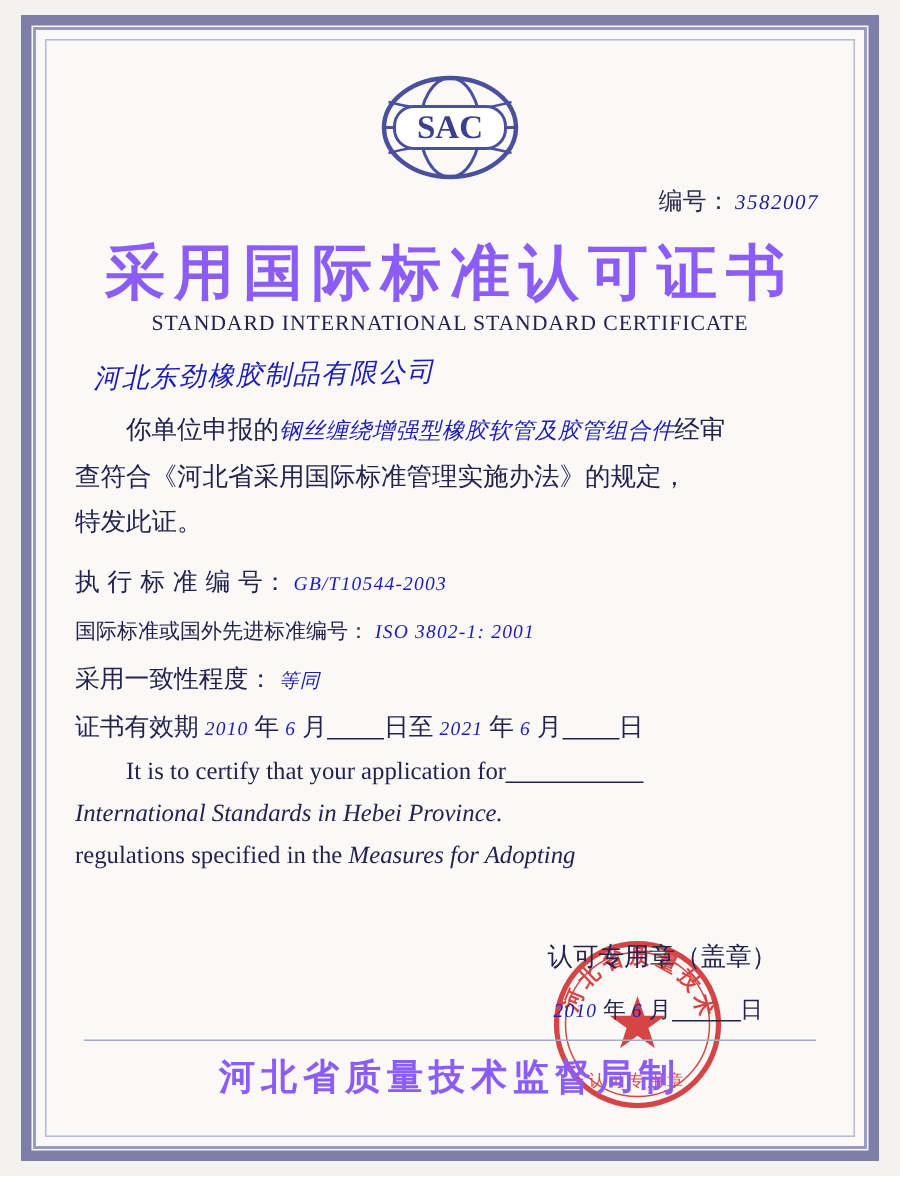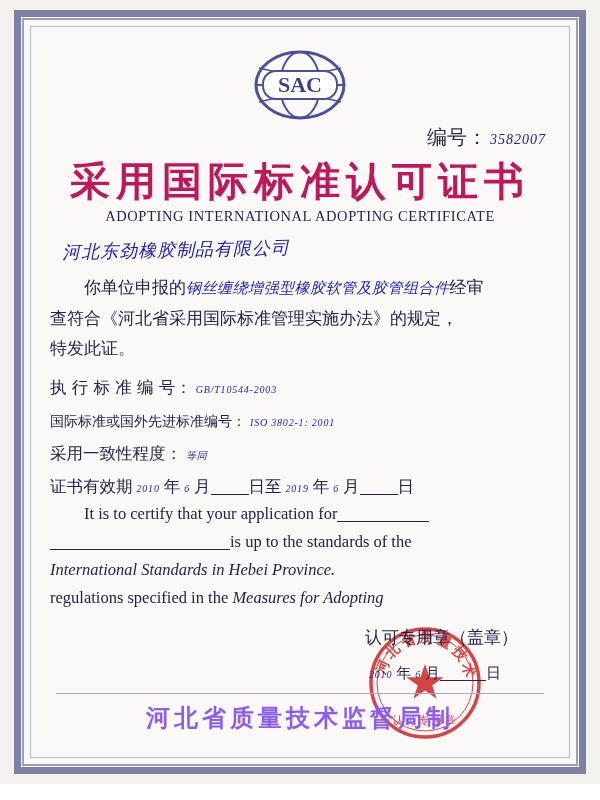--- a/index.html
+++ b/index.html
@@ -62,21 +62,21 @@
 
   
   .serial-row {
     position: absolute;
     right: 18px;
     top: 92px;
     font-size: 17px;
     color: #2c2c4a;
     white-space: nowrap;
   }
-  .serial-label { font-family: "DejaVu Sans", sans-serif; font-size: 20px; }
+  .serial-label { font-family: "DejaVu Sans", sans-serif; font-size: 16px; }
   .serial-value {
     font-family: "Liberation Serif", serif;
     font-size: 14px;
     color: #20208a;
     letter-spacing: 1px;
     border-bottom: 0;
     margin-left: 3px;
     font-style: italic;
   }
 
@@ -84,21 +84,21 @@
   .title-cn {
     position: absolute;
     top: 122px;
     left: 0;
     right: 0;
     text-align: center;
     font-family: "DejaVu Sans", sans-serif;
     font-size: 40px;
     font-weight: bold;
     letter-spacing: 6px;
-    color: #be185d;
+    color: #8b5cf6;
   }
   .title-en {
     position: absolute;
     top: 176px;
     left: 0; right: 0;
     text-align: center;
     font-family: "Liberation Serif", serif;
     font-size: 14.5px;
     letter-spacing: 0.6px;
     color: #23234e;
@@ -155,21 +155,21 @@
   .field-row {
     font-size: 16.5px;
     line-height: 31px;
     white-space: nowrap;
   }
   .field-row .lab-sm { font-size: 14px; }
   .hand-val {
     color: #1d1db4;
     font-family: "Liberation Serif", serif;
     font-style: italic;
-    font-size: 10px;
+    font-size: 13px;
     letter-spacing: 0.8px;
     padding: 0 4px;
   }
   .blank {
     display: inline-block;
     border-bottom: 1px solid #23234e;
     height: 17px;
     vertical-align: -3px;
   }
   .blank.w38 { width: 38px; }
@@ -265,21 +265,21 @@
         <rect x="22" y="25" width="74" height="28" rx="13" fill="#ffffff" stroke="#4a4f9e" stroke-width="2"></rect>
         <text x="59" y="46" text-anchor="middle" font-family="Liberation Serif, serif" font-size="22" font-weight="bold" fill="#3c3f8c">SAC</text>
       </svg>
     </div>
 
     <div class="serial-row">
       <span class="serial-label">编号：</span><span class="serial-value">3582007</span>
     </div>
 
     <div class="title-cn">采用国际标准认可证书</div>
-    <div class="title-en">ADOPTING INTERNATIONAL ADOPTING CERTIFICATE</div>
+    <div class="title-en">STANDARD INTERNATIONAL STANDARD CERTIFICATE</div>
 
     <div class="company-line">
       <span class="hand company-text">河北东劲橡胶制品有限公司</span>
     </div>
 
     <div class="body-text">
       <div class="para-indent">
         <span>你单位申报的</span><span class="inline-hand">钢丝缠绕增强型橡胶软管及胶管组合件</span><span>经审</span>
       </div>
       <div>查符合《河北省采用国际标准管理实施办法》的规定，</div>
@@ -290,30 +290,27 @@
       <div class="field-row">
         <span>执 行 标 准 编 号：</span><span class="hand-val">GB/T10544-2003</span>
       </div>
       <div class="field-row">
         <span class="lab-sm">国际标准或国外先进标准编号：</span><span class="hand-val">ISO 3802-1: 2001</span>
       </div>
       <div class="field-row">
         <span>采用一致性程度：</span><span class="hand-val">等同</span>
       </div>
       <div class="field-row">
-        <span>证书有效期</span><span class="hand-val">2010</span><span>年</span><span class="hand-val">6</span><span>月</span><span class="blank w38"></span><span>日</span><span>至</span><span class="hand-val">2019</span><span>年</span><span class="hand-val">6</span><span>月</span><span class="blank w38"></span><span>日</span>
+        <span>证书有效期</span><span class="hand-val">2010</span><span>年</span><span class="hand-val">6</span><span>月</span><span class="blank w38"></span><span>日</span><span>至</span><span class="hand-val">2021</span><span>年</span><span class="hand-val">6</span><span>月</span><span class="blank w38"></span><span>日</span>
       </div>
     </div>
 
     <div class="en-para">
       <div class="ind">
         <span>It is to certify that your application for</span><span class="en-blank b1"></span>
-      </div>
-      <div>
-        <span class="en-blank b2"></span><span>is up to the standards of the</span>
       </div>
       <div>
         <span class="ital">International Standards in Hebei Province.</span>
       </div>
       <div>
         <span>regulations specified in the</span>
         <span class="ital">Measures for Adopting</span>
       </div>
     </div>
 

